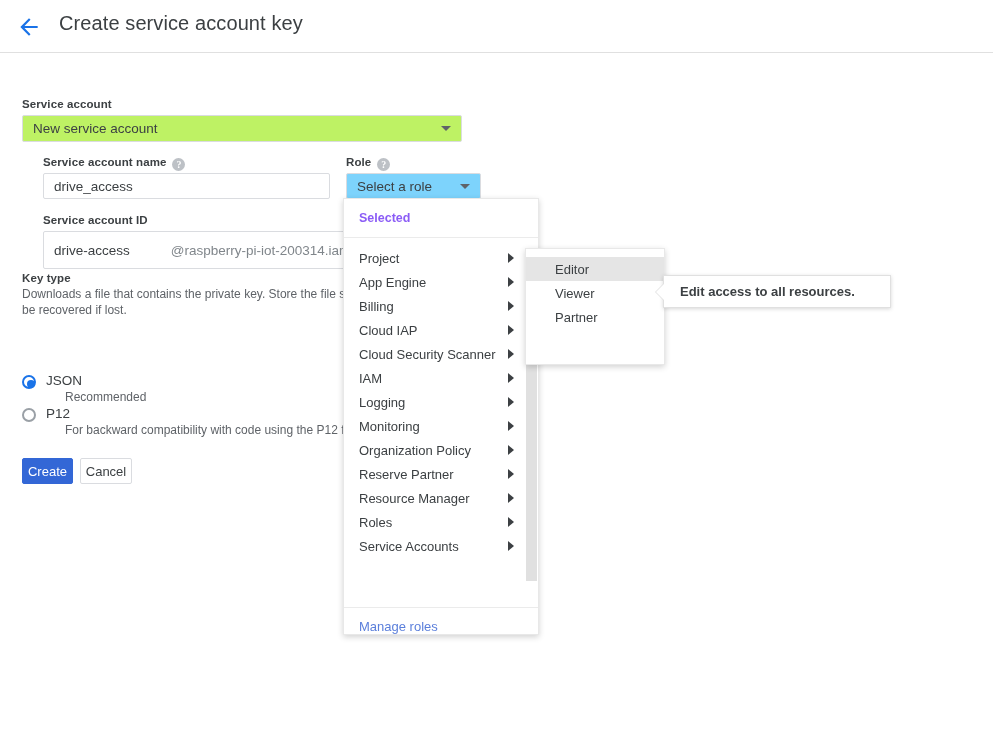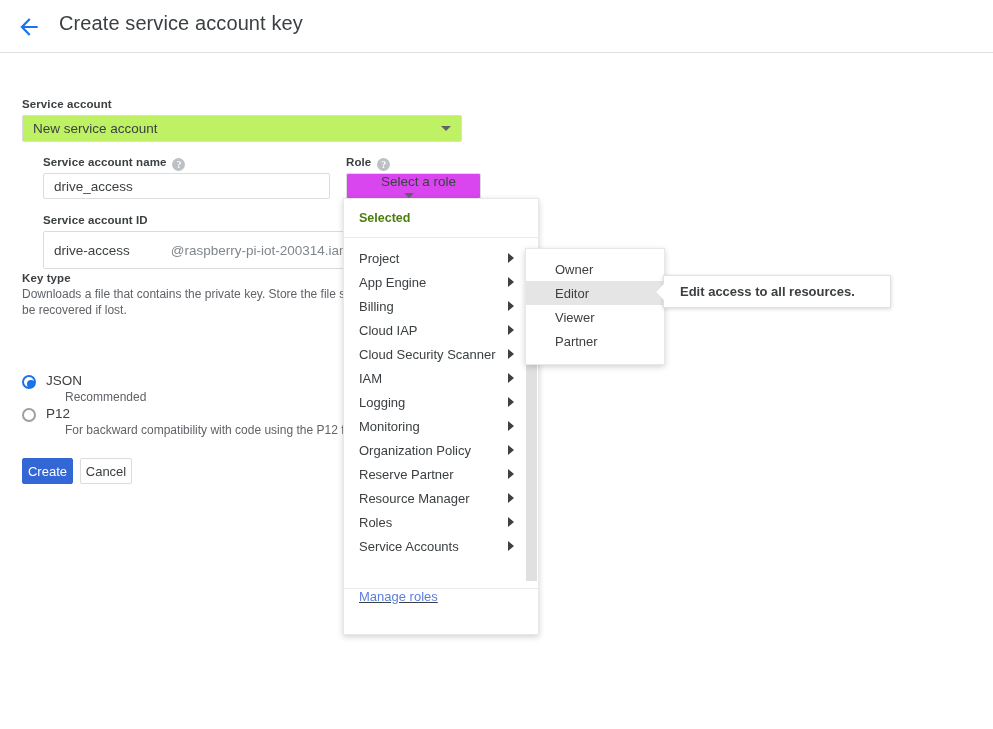--- a/index.html
+++ b/index.html
@@ -161,41 +161,40 @@
     top: 403px;
   }
   #btn-cancel {
     left: 80px; top: 403px; width: 52px;
     background: #fff; color: #3c4043; border: 1px solid #dadce0;
   }
 
   
   #role-select {
     left: 346px; top: 118px; width: 135px; height: 26px;
-    background: #d946ef;
-    flex-direction: column;
+    background: #7dd3fc;
   }
   #role-select .val { color: #3c4043; }
 
   .dropdown {
     position: absolute;
     left: 343px; top: 198px;
     width: 196px; height: 437px;
     background: #fff;
     border: 1px solid #e8e8e8;
     box-shadow: 0 2px 6px rgba(0,0,0,0.18);
     z-index: 20;
   }
   .dd-header {
     position: absolute; left: 0; top: 0; width: 100%; height: 39px;
     border-bottom: 1px solid #ebebeb;
     display: flex; align-items: center;
   }
   .dd-header span {
-    padding-left: 15px; font-size: 12.5px; font-weight: bold; color: #4d7c0f;
+    padding-left: 15px; font-size: 12.5px; font-weight: bold; color: #8b5cf6;
   }
   .dd-list {
     position: absolute; left: 0; top: 39px; width: 100%; height: 355px;
     overflow: hidden;
   }
   .dd-item {
     position: relative;
     height: 24px;
     display: flex; align-items: center;
     font-size: 13px; color: #3c4043;
@@ -206,23 +205,23 @@
   .dd-item:first-child { margin-top: 8px; }
   .dd-arrow {
     position: absolute; right: 24px; top: 50%;
     transform: translateY(-50%);
     width: 0; height: 0;
     border-top: 5px solid transparent;
     border-bottom: 5px solid transparent;
     border-left: 6px solid #3c4043;
   }
   .dd-footer {
-    position: absolute; left: 0; bottom: 0; width: 100%; height: 46px;
+    position: absolute; left: 0; bottom: 0; width: 100%; height: 27px;
     border-top: 1px solid #ebebeb;
-    display: flex; align-items: flex-start; text-decoration: underline;
+    display: flex; align-items: flex-end;
   }
   .dd-footer a {
     padding-left: 15px;
     font-size: 13px; color: #5b7fdb; text-decoration: none; cursor: pointer;
   }
   .dd-scrollbar {
     position: absolute;
     right: 1px; top: 39px;
     width: 11px; height: 355px;
     background: #fff;
@@ -418,23 +417,20 @@
     </div>
   <div class="dd-scrollbar"></div>
   <div class="dd-thumb"></div>
   <div class="dd-footer">
     <a>Manage roles</a>
   </div>
 </div>
 
 <div class="submenu">
   <div class="list" id="sub-list">
-      <div class="sub-item">
-        <span>Owner</span>
-      </div>
       <div class="sub-item active">
         <span>Editor</span>
       </div>
       <div class="sub-item">
         <span>Viewer</span>
       </div>
       <div class="sub-item">
         <span>Partner</span>
       </div>
     </div>

